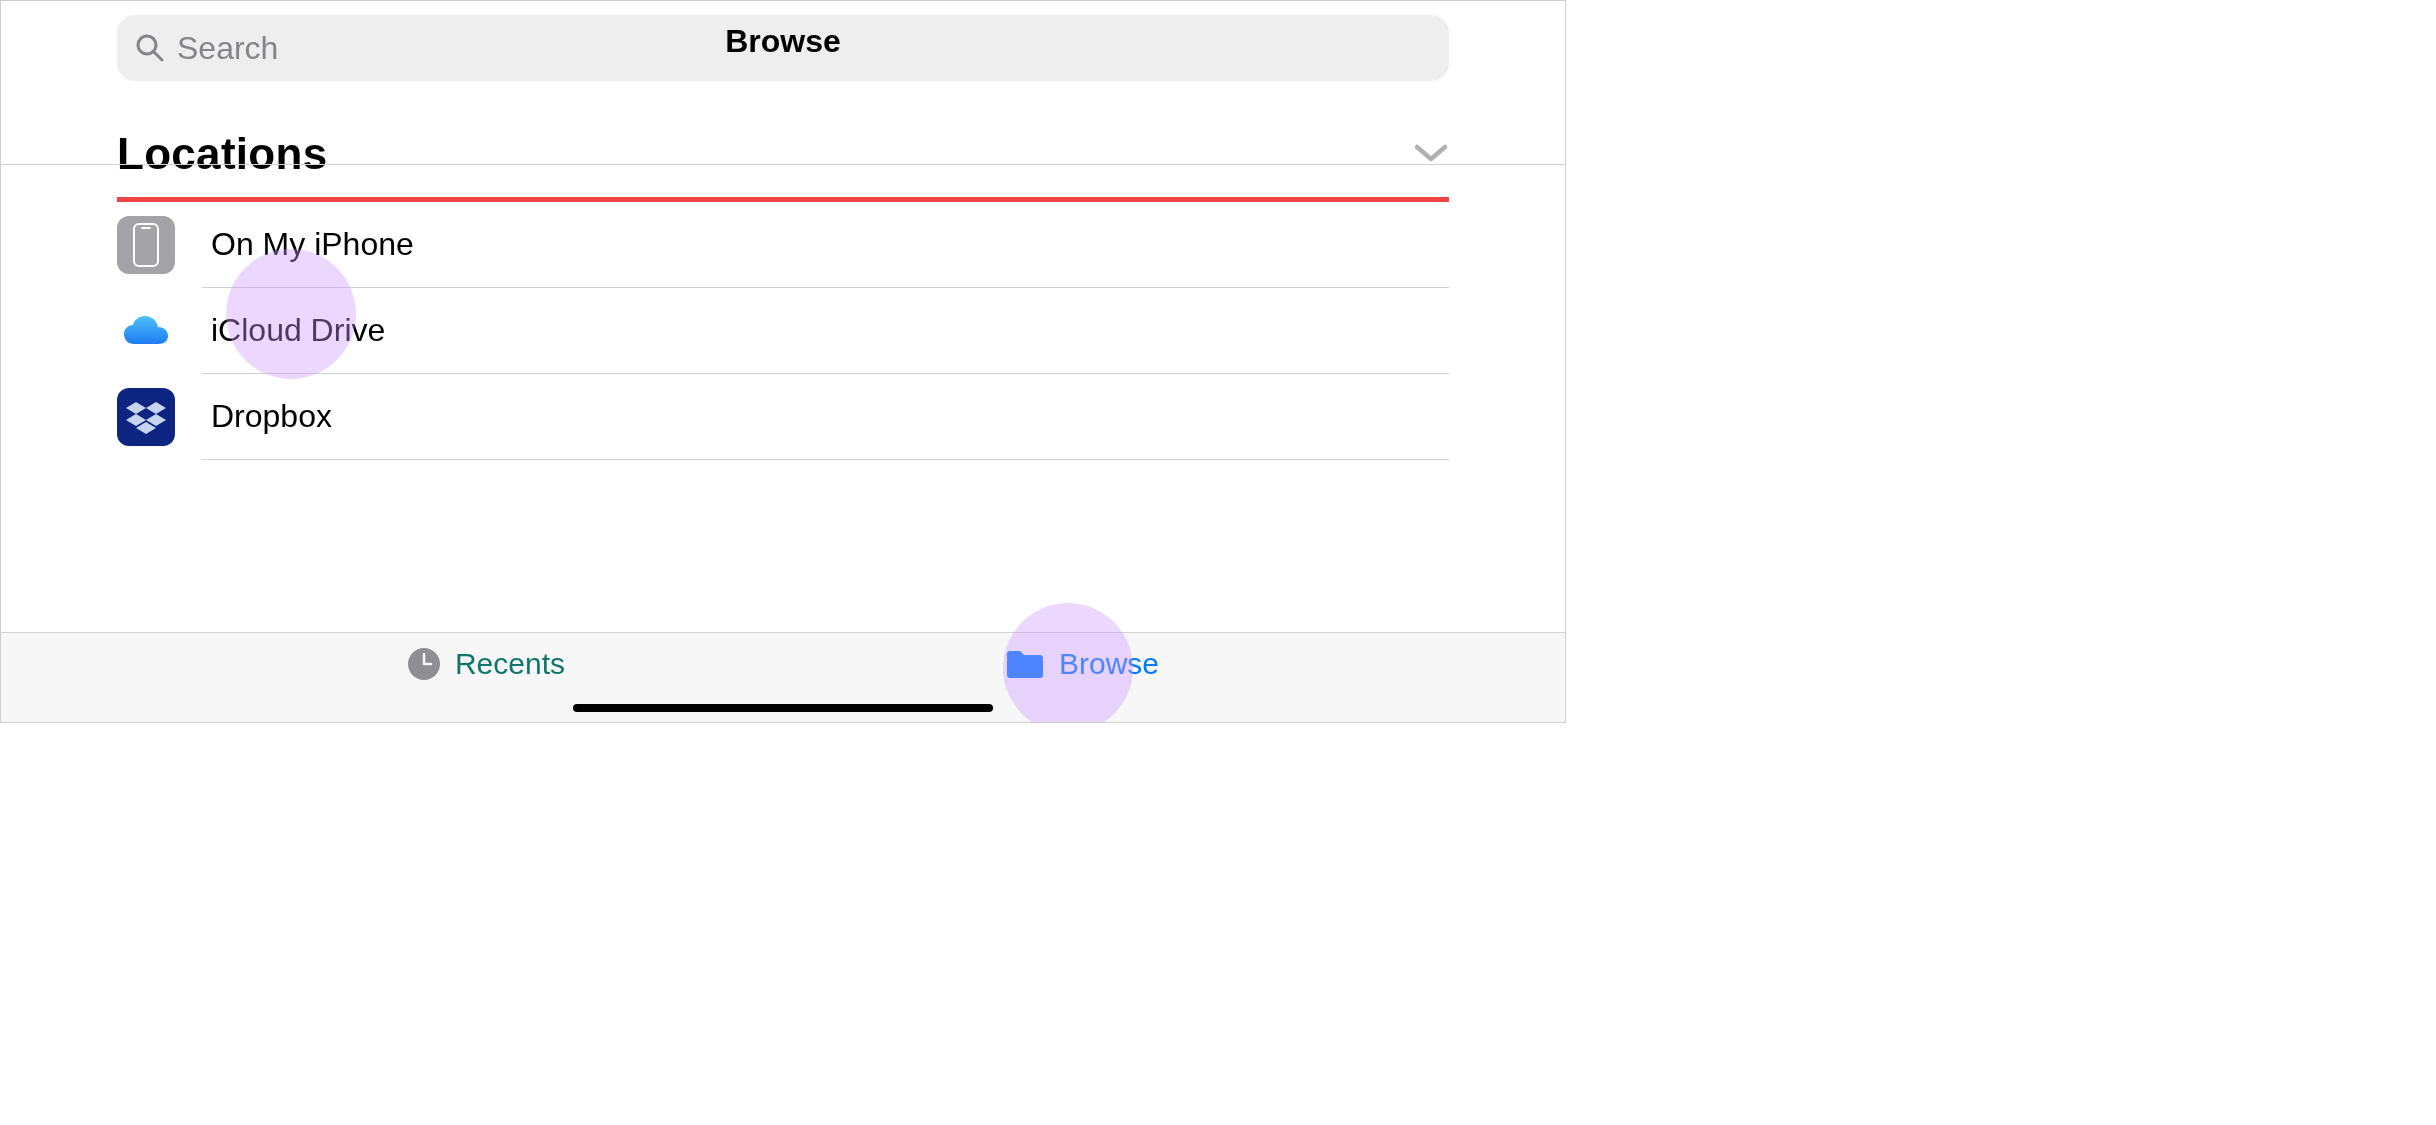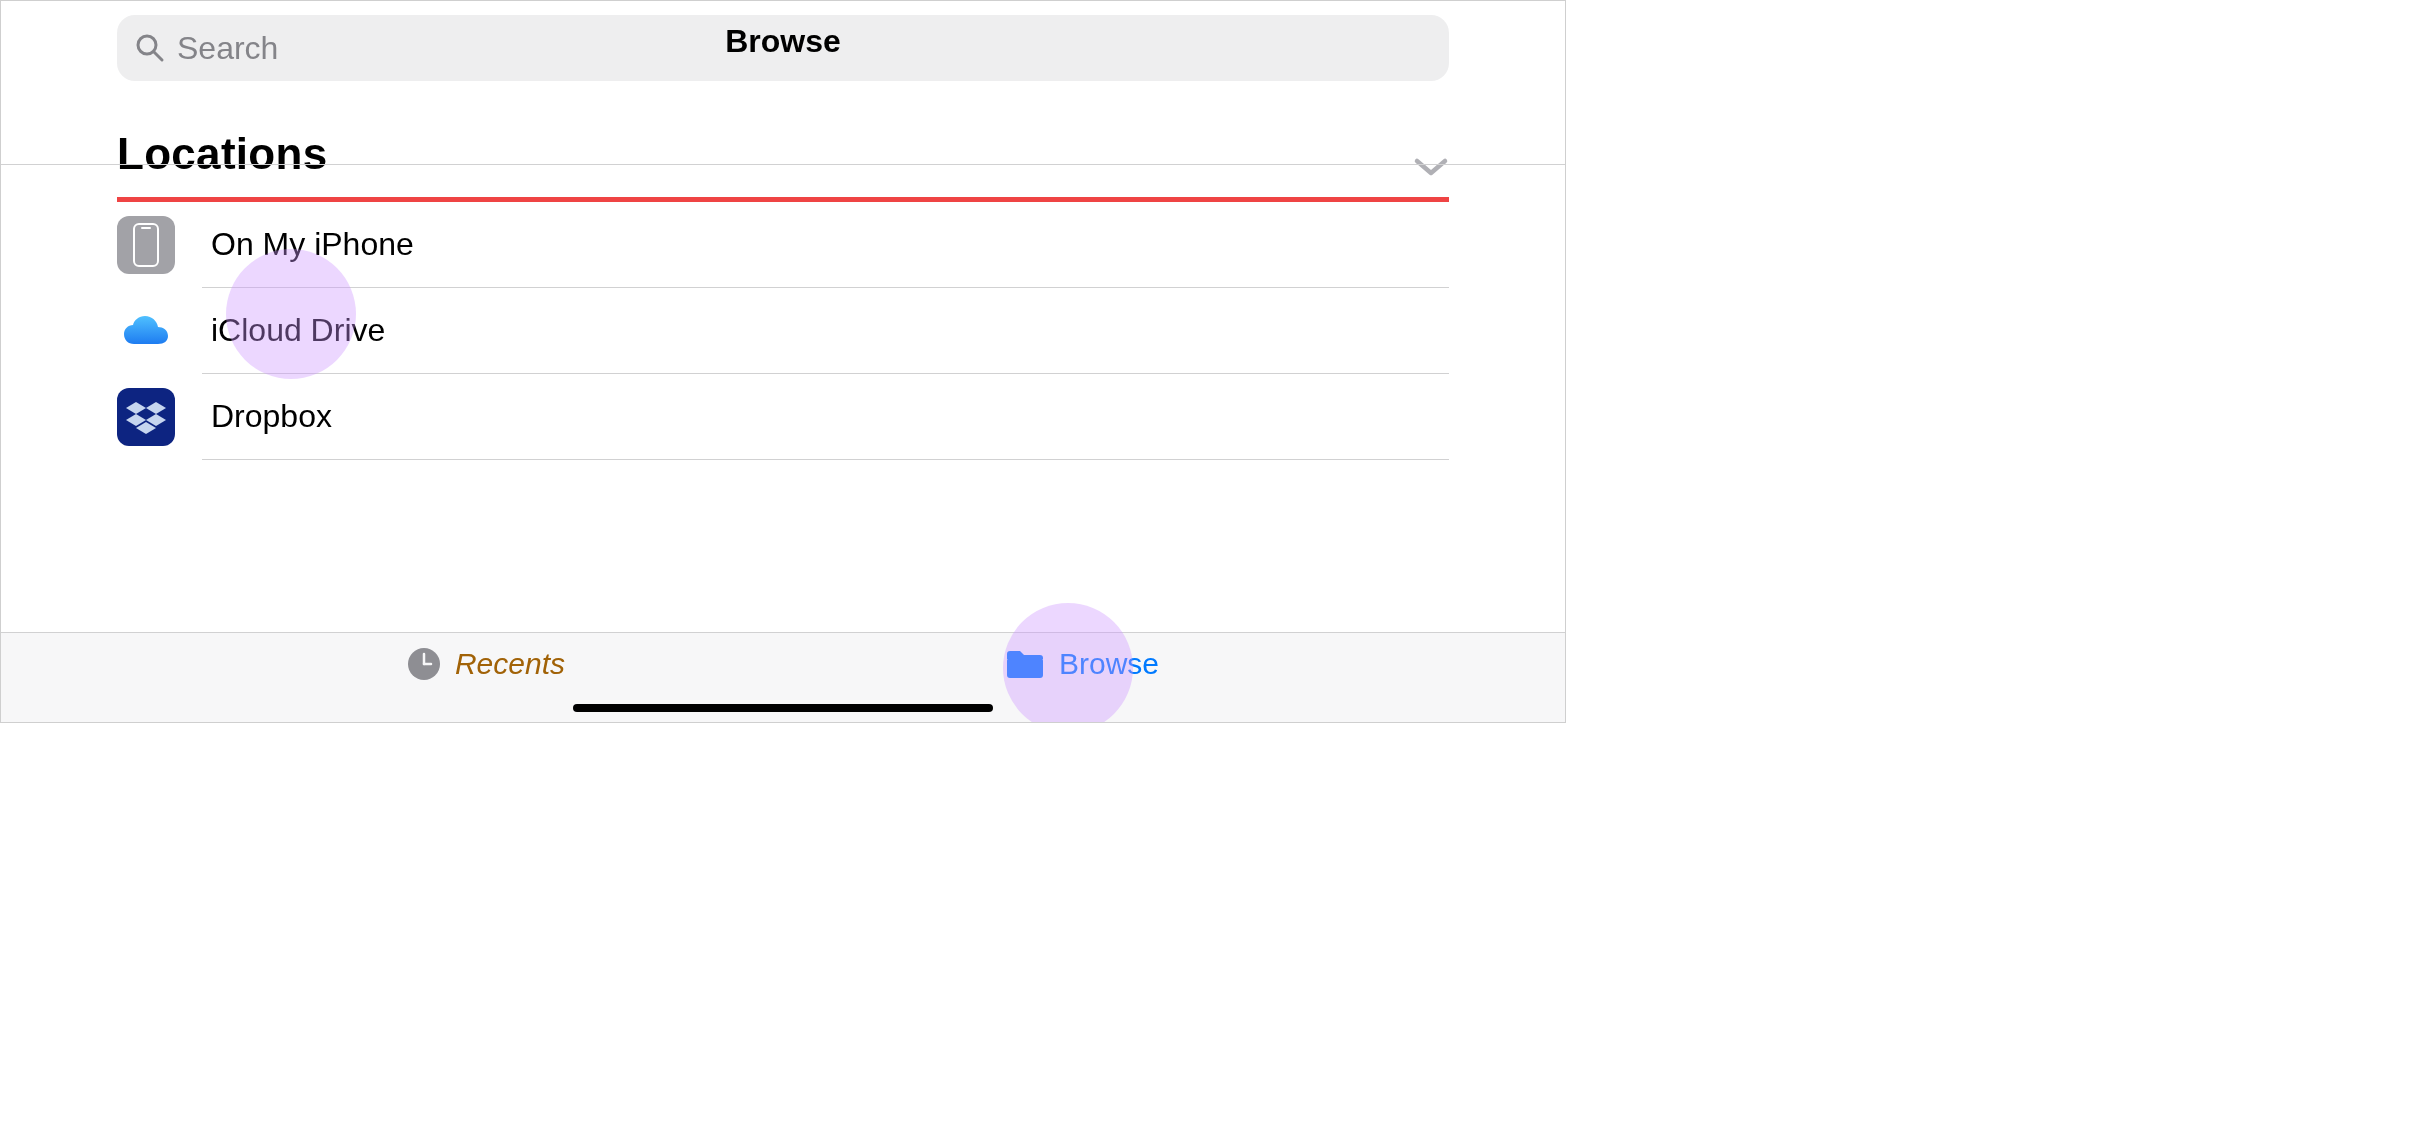--- a/index.html
+++ b/index.html
@@ -85,21 +85,21 @@
     top:163px;
   }
 
   
   .section {
     padding:0 116px;
     margin-top:48px;
   }
   .section-header {
     display:flex;
-    align-items:flex-end;
+    align-items:center;
     justify-content:space-between;
     padding-bottom:18px;
     gap:32px;
   }
   .section-title {
     font-size:44px;
     font-weight:800;
     letter-spacing:.3px;
   }
   .chevron {
@@ -180,21 +180,21 @@
     gap:440px;
     padding-top:14px;
   }
   .tab {
     display:flex;
     align-items:center;
     gap:14px;
     font-size:30px;
     font-weight:400;
   }
-  .tab.inactive { color:#a16207;font-style:italic; }
+  .tab.inactive { color:#0f766e; }
   .tab.active { color:#007aff; }
 
   .home-indicator {
     position:absolute;
     bottom:10px;
     left:50%;
     transform:translateX(-50%);
     width:420px; height:8px;
     background:#000;
     border-radius:8px;

